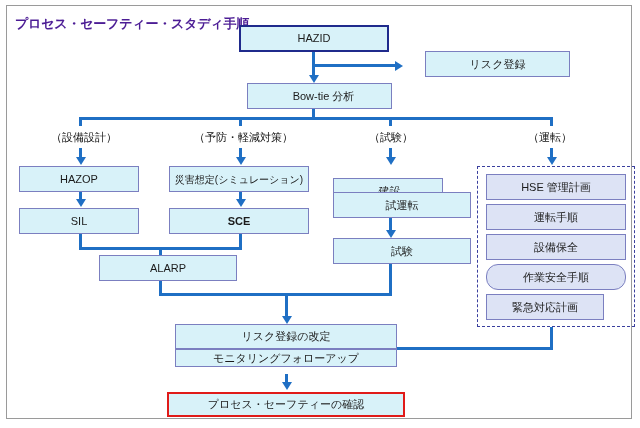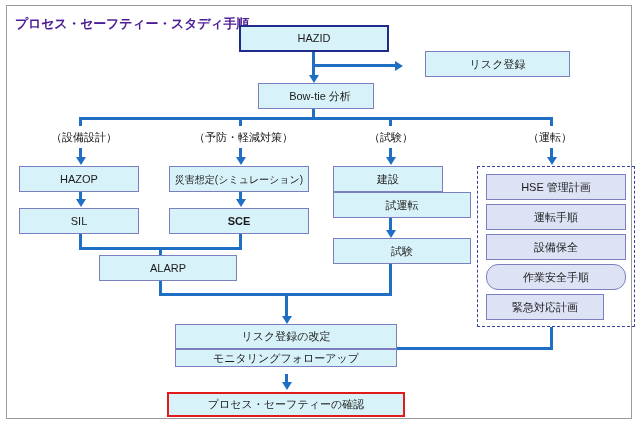--- a/index.html
+++ b/index.html
@@ -120,21 +120,21 @@
 
     <div class="ln vline" style="left:305px; top:46px; height:14px;"></div>
     <div class="ln hline" style="left:305px; top:58px; width:85px;"></div>
     <div class="arrow-r" style="left:388px; top:54.5px;"></div>
 
     <div class="node" style="left:390px; top:45px; width:145px; height:26px;margin-left:28px;">リスク登録</div>
 
     <div class="ln vline" style="left:305px; top:58px; height:13px;"></div>
     <div class="arrow-d" style="left:301.5px; top:69px;"></div>
 
-    <div class="node" style="left:251px; top:77px; width:116px; height:26px;padding-left:8px;">Bow-tie 分析</div>
+    <div class="node" style="left:240px; top:77px; width:145px; height:26px;padding-left:8px;">Bow-tie 分析</div>
 
     <div class="ln vline" style="left:305px; top:103px; height:10px;"></div>
     <div class="ln hline" style="left:72px; top:111px; width:474px;"></div>
 
     <div class="ln vline" style="left:72px; top:111px; height:9px;"></div>
     <div class="ln vline" style="left:232px; top:111px; height:9px;"></div>
     <div class="ln vline" style="left:382px; top:111px; height:9px;"></div>
     <div class="ln vline" style="left:543px; top:111px; height:9px;"></div>
 
     <div class="caption" style="left:44px; top:124px;">（設備設計）</div>
@@ -168,21 +168,21 @@
 
     <div class="node" style="left:162px; top:202px; width:140px; height:26px;font-weight:bold;">SCE</div>
 
     <div class="ln vline" style="left:72px; top:228px; height:16px;"></div>
     <div class="ln vline" style="left:232px; top:228px; height:16px;"></div>
     <div class="ln hline" style="left:72px; top:241px; width:163px;"></div>
     <div class="ln vline" style="left:152px; top:241px; height:9px;"></div>
 
     <div class="node" style="left:92px; top:249px; width:138px; height:26px;">ALARP</div>
 
-    <div class="node" style="left:326px; top:160px; width:110px; height:26px;">建設</div>
+    <div class="node" style="left:326px; top:172px; width:110px; height:26px;font-style:italic;">建設</div>
     <div class="node" style="left:326px; top:186px; width:138px; height:26px;">試運転</div>
 
     <div class="ln vline" style="left:382px; top:212px; height:14px;"></div>
     <div class="arrow-d" style="left:378.5px; top:224px;"></div>
 
     <div class="node" style="left:326px; top:232px; width:138px; height:26px;">試験</div>
 
     <div id="ops-group">
       <div class="node lav" style="left:8px; top:7px; width:140px; height:26px;">HSE 管理計画</div>
       <div class="node lav" style="left:8px; top:37px; width:140px; height:26px;">運転手順</div>

